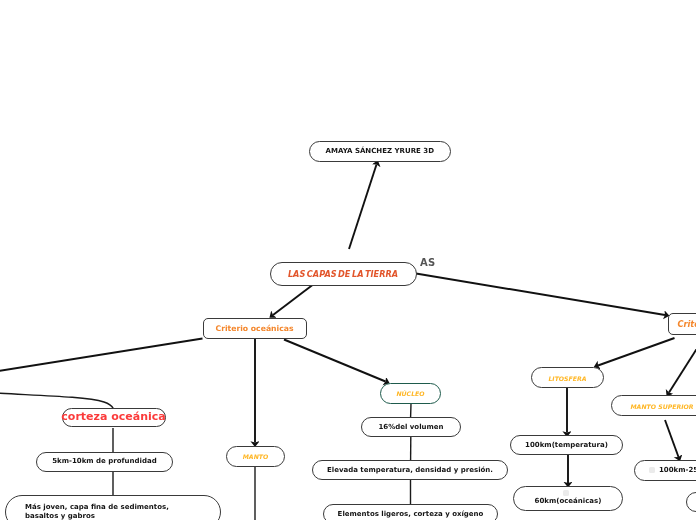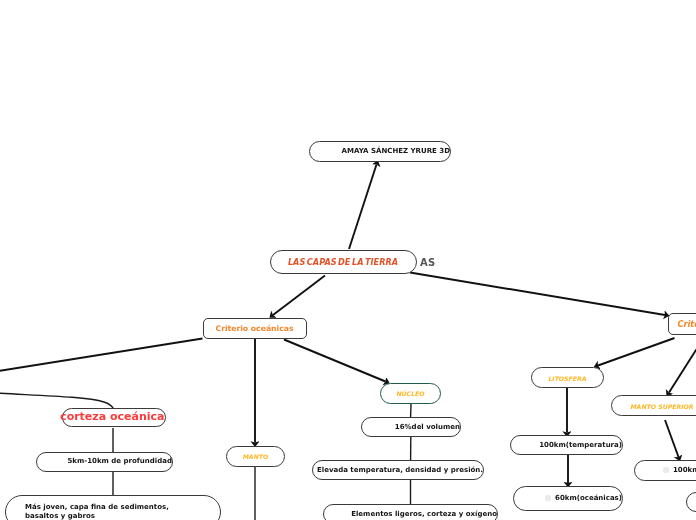--- a/index.html
+++ b/index.html
@@ -8,21 +8,21 @@
        font-family:"DejaVu Sans",sans-serif;
        -webkit-font-smoothing:antialiased;}
   #canvas{position:relative;width:696px;height:520px;background:#fff;}
   svg.edges{position:absolute;left:0;top:0;width:696px;height:520px;overflow:visible;}
   .node{position:absolute;box-sizing:border-box;background:#ffffff;
         border:1.25px solid #3a3a3a;display:flex;align-items:center;
         justify-content:center;text-align:center;line-height:1.22;
         font-weight:bold;white-space:nowrap;z-index:3;}
   .pill{border-radius:999px;}
   .rrect{border-radius:5px;}
-  .t-black{font-size:7px;color:#141414;justify-content:flex-end;}
+  .t-black{font-size:7px;color:#141414;}
   .t-accent{font-size:6.2px;font-style:italic;padding-top:2px;}
   .t-title{font-size:8.2px;font-style:italic;word-spacing:-1.4px;}
   .t-accent-up{font-size:7.7px;}
   .chk{display:inline-block;width:6px;height:6px;border-radius:1.5px;
        background:#ebebeb;margin-right:4px;vertical-align:middle;
        position:relative;top:-0.5px;}
   .side-note{position:absolute;font-size:10px;font-weight:bold;
              color:#555;letter-spacing:0.2px;z-index:4;}
   .wrapmulti{white-space:normal;}
 </style>
@@ -59,21 +59,21 @@
       <path d="M411,403.5 L410.6,417"></path>
       <path d="M410.8,437 L410.6,460"></path>
       <path d="M410.5,480 L410.5,504"></path>
     </g>
   </svg>
 
   <div class="node pill t-black" style="left:308.5px;top:141px;width:142.5px;height:21px;">
     <span>AMAYA SÁNCHEZ YRURE 3D</span>
   </div>
 
-  <div class="node pill t-title" style="left:269.5px;top:250px;width:147px;height:24px;color:#e2552b;">
+  <div class="node pill t-title" style="left:269.5px;top:262px;width:147px;height:24px;color:#e2552b;">
     <span>LAS CAPAS DE LA TIERRA</span>
   </div>
 
   <div class="side-note" style="left:420px;top:257px;">AS</div>
 
   <div class="node rrect t-accent-up" style="left:202.5px;top:317.5px;width:104px;height:21.5px;color:#f4862b;">
     <span>Criterio oceánicas</span>
   </div>
 
   <div class="node rrect t-title" style="left:668px;top:313px;width:114px;height:22px;color:#f4862b;">
@@ -97,37 +97,37 @@
   </div>
 
   <div class="node pill t-accent" style="left:380px;top:383px;width:61px;height:20.5px;color:#ffb726;border-color:#1e5b4c;">
     <span>NÚCLEO</span>
   </div>
 
   <div class="node pill t-black" style="left:361px;top:417px;width:100px;height:20px;">
     <span>16%del volumen</span>
   </div>
 
-  <div class="node pill t-black" style="left:312px;top:460px;width:172px;height:20px;">
+  <div class="node pill t-black" style="left:312px;top:460px;width:196px;height:20px;">
     <span>Elevada temperatura, densidad y presión.</span>
   </div>
 
   <div class="node pill t-black" style="left:323px;top:504px;width:175px;height:20px;">
     <span>Elementos ligeros, corteza y oxígeno</span>
   </div>
 
   <div class="node pill t-accent" style="left:531px;top:367px;width:73px;height:21px;color:#ffb726;">
     <span>LITOSFERA</span>
   </div>
 
   <div class="node pill t-black" style="left:510px;top:435px;width:113px;height:20px;">
     <span>100km(temperatura)</span>
   </div>
 
-  <div class="node pill t-black" style="left:513px;top:485.5px;width:110px;height:25px;">
+  <div class="node pill t-black" style="left:513px;top:485.5px;width:110px;height:25px;flex-direction:column;">
     <span class="chk"></span>
       <span>60km(oceánicas)</span>
   </div>
 
   <div class="node pill t-accent" style="left:610.5px;top:395px;width:103px;height:21px;color:#ffb726;">
     <span>MANTO SUPERIOR</span>
   </div>
 
   <div class="node pill t-black" style="left:634px;top:460px;width:96px;height:20.5px;">
     <span class="chk"></span>

